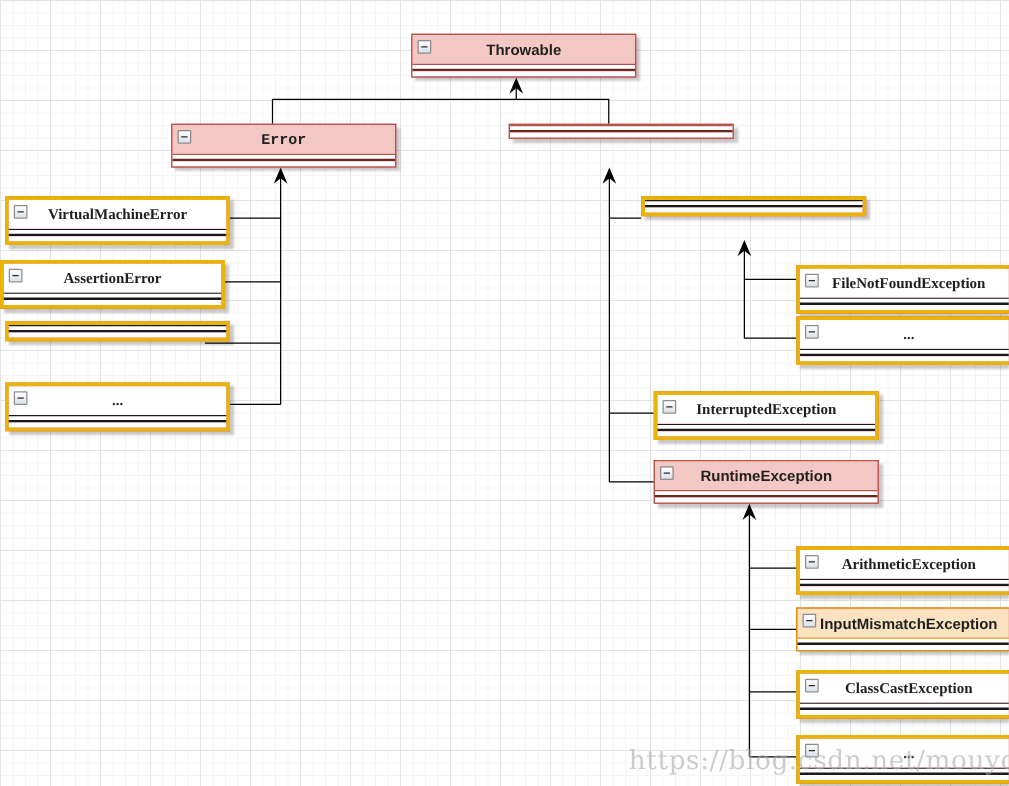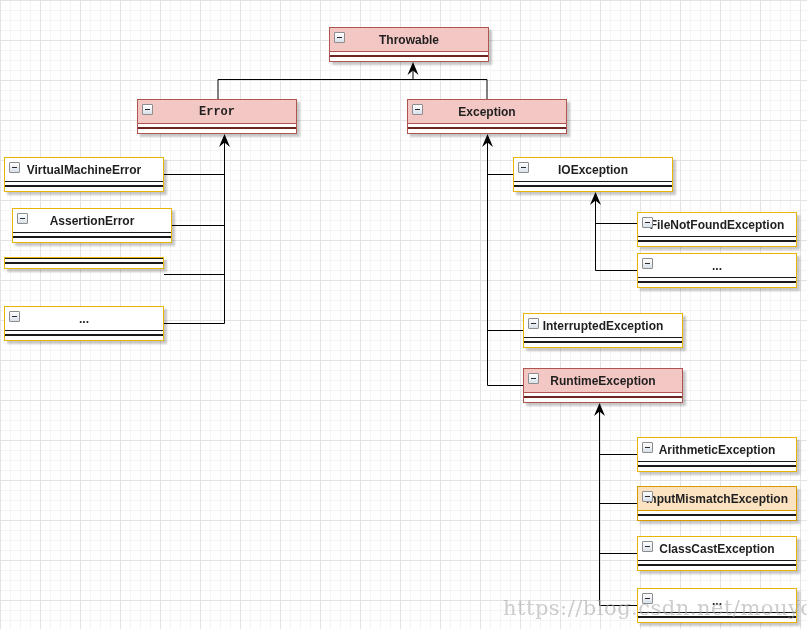--- a/index.html
+++ b/index.html
@@ -9,21 +9,21 @@
     background-color:#ffffff;
     background-image:
       linear-gradient(#e3e3e3 1px, transparent 1px),
       linear-gradient(90deg, #e3e3e3 1px, transparent 1px),
       linear-gradient(#f4f4f4 1px, transparent 1px),
       linear-gradient(90deg, #f4f4f4 1px, transparent 1px);
     background-size:40px 40px,40px 40px,10px 10px,10px 10px;
   }
   #edges{position:absolute;left:0;top:0;z-index:5;}
   .node{
-    position:absolute;width:160px;z-index:10;background:#ef4444;
+    position:absolute;width:180px;z-index:10;background:#ef4444;
     box-shadow:3px 3px 2px rgba(0,0,0,0.22);
     box-sizing:border-box;
   }
   .node .title{
     height:23px;position:relative;display:flex;align-items:center;justify-content:center;
     font-weight:bold;font-size:12px;color:#1f1f1f;white-space:nowrap;
   }
   .cicon{
     position:absolute;left:4px;top:4px;width:9px;height:9px;box-sizing:content-box;
     border:1px solid #8d8d8d;border-radius:1px;
@@ -31,21 +31,21 @@
     display:flex;align-items:center;justify-content:center;cursor:pointer;
   }
   .minus{width:5px;height:1px;background:#2c2c2c;}
   .c1{height:3px;background:#fff;}
   .c2{height:4px;background:#fff;}
   
   .node.pink{border:1px solid #b05450;}
   .node.pink .title{background:#f3c7c3;}
   .node.pink .c1{border-top:1px solid #b05450;border-bottom:2px solid #6d2522;}
   
-  .node.white{border:1px solid #eab308;}
+  .node.white{border:3px solid #eab308;font-family:Liberation Serif, serif;}
   .node.white .title{background:#ffffff;}
   .node.white .c1{border-top:1px solid #1a1a1a;border-bottom:2px solid #1a1a1a;}
   
   .node.orange{border:1px solid #d79b00;}
   .node.orange .title{background:#fbe3c2;}
   .node.orange .c1{border-top:1px solid #d79b00;border-bottom:2px solid #1a1a1a;}
   .watermark{
     position:absolute;left:503px;top:596px;z-index:50;pointer-events:none;
     font-family:"DejaVu Serif", serif;font-size:21px;letter-spacing:0.5px;
     color:rgba(172,172,172,0.62);white-space:nowrap;
@@ -106,42 +106,36 @@
     <span class="cicon">
         <span class="minus"></span>
       </span>
     <span>Error</span>
   </div>
     <div class="c1"></div>
     <div class="c2"></div>
 </div>
 
 <div class="node pink" style="left:407px;top:99px;">
-  <div class="title">
-    <span class="cicon">
-        <span class="minus"></span>
-      </span>
-    <span>Exception</span>
-  </div>
     <div class="c1"></div>
     <div class="c2"></div>
 </div>
 
 <div class="node white" style="left:4px;top:157px;">
   <div class="title">
     <span class="cicon">
         <span class="minus"></span>
       </span>
     <span>VirtualMachineError</span>
   </div>
     <div class="c1"></div>
     <div class="c2"></div>
 </div>
 
-<div class="node white" style="left:12px;top:208px;">
+<div class="node white" style="left:0;top:208px;">
   <div class="title">
     <span class="cicon">
         <span class="minus"></span>
       </span>
     <span>AssertionError</span>
   </div>
     <div class="c1"></div>
     <div class="c2"></div>
 </div>
 
@@ -155,26 +149,20 @@
     <span class="cicon">
         <span class="minus"></span>
       </span>
     <span>...</span>
   </div>
     <div class="c1"></div>
     <div class="c2"></div>
 </div>
 
 <div class="node white" style="left:513px;top:157px;">
-  <div class="title">
-    <span class="cicon">
-        <span class="minus"></span>
-      </span>
-    <span>IOException</span>
-  </div>
     <div class="c1"></div>
     <div class="c2"></div>
 </div>
 
 <div class="node white" style="left:637px;top:193px;margin-top:19px;">
   <div class="title">
     <span class="cicon">
         <span class="minus"></span>
       </span>
     <span>FileNotFoundException</span>

